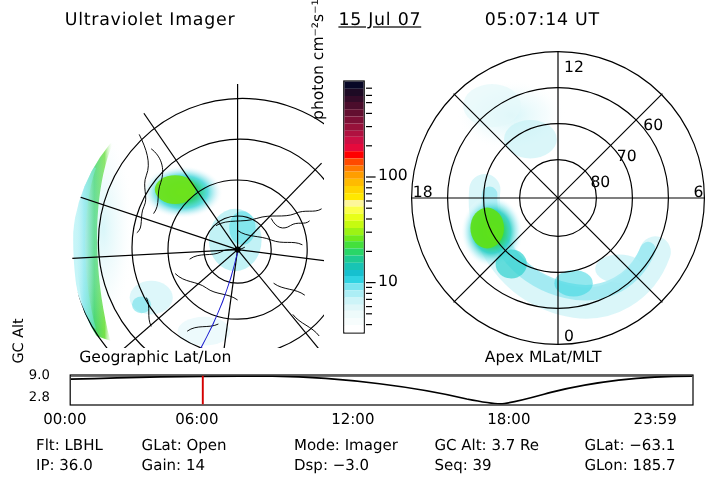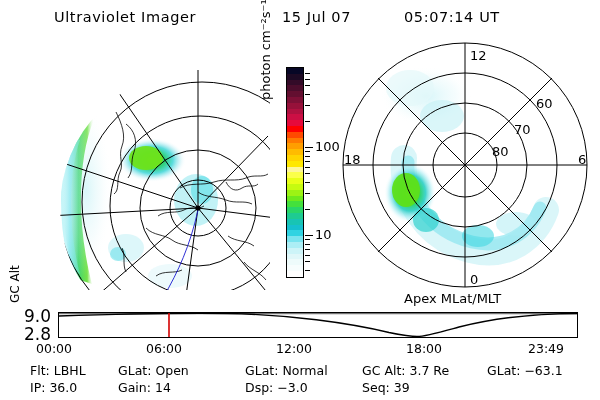--- a/index.html
+++ b/index.html
@@ -5,21 +5,21 @@
   html,body{margin:0;padding:0;background:#ffffff;}
   body{width:600px;height:400px;overflow:hidden;
        font-family:"DejaVu Sans","Liberation Sans",sans-serif;color:#000;}
   #root{position:relative;width:600px;height:368px;}
   .abs{position:absolute;}
 
   
   #header{top:6px;left:0;width:600px;height:24px;}
   #header span{position:absolute;font-size:14.5px;letter-spacing:.6px;white-space:nowrap;}
   #hdr-title{left:54px;top:3px;}
-  #hdr-date{left:282px;top:3px;}
+  #hdr-date{left:282px;top:3px;text-decoration:underline;}
   #hdr-time{left:404px;top:3px;}
 
   
   .plotwrap{overflow:hidden;}
   svg{display:block;}
   .gl{fill:none;stroke:#000;stroke-width:1;}
   .coast{fill:none;stroke:#000;stroke-width:.8;}
   .termin{fill:none;stroke:#1a1ad0;stroke-width:.9;}
   .lbl{font-size:13px;fill:#000;font-family:"DejaVu Sans","Liberation Sans",sans-serif;}
 
@@ -39,21 +39,21 @@
   .panel-cap{font-size:13px;white-space:nowrap;}
   #cap-left{left:66px;top:291px;}
   #cap-right{left:404px;top:291px;}
 
   
   #gcalt-box{left:58px;top:312px;width:520px;height:26px;
              border:1px solid #000;box-sizing:border-box;}
   #gcalt-svg{width:518px;height:24px;}
   #gcalt-ylabel{left:8px;top:303px;width:14px;font-size:12px;
       white-space:nowrap;transform:rotate(-90deg);transform-origin:left top;}
-  .gcalt-tick{position:absolute;font-size:17px;white-space:nowrap;}
+  .gcalt-tick{position:absolute;font-size:11px;white-space:nowrap;}
   #gcalt-t1{left:24px;top:306px;}
   #gcalt-t2{left:24px;top:324px;}
   .xtick{position:absolute;top:341px;font-size:12.5px;white-space:nowrap;}
 
   
   #status{left:0;top:363px;width:600px;height:36px;}
   #status .cell{position:absolute;font-size:12.5px;white-space:nowrap;}
   .r1{top:0;} .r2{top:17px;}
   .c1{left:30px;} .c2{left:118px;} .c3{left:245px;} .c4{left:362px;} .c5{left:487px;}
 </style>
@@ -255,51 +255,53 @@
       <text class="lbl" x="248" y="126">6</text>
       <text class="lbl" x="140" y="246">0</text>
       <text class="lbl" x="14" y="126">18</text>
 
       <text class="lbl" x="206" y="70">60</text>
       <text class="lbl" x="184" y="96">70</text>
       <text class="lbl" x="162" y="118">80</text>
     </svg>
   </div>
 
+  <div class="abs panel-cap" id="cap-left">Geographic Lat/Lon</div>
   <div class="abs panel-cap" id="cap-right">Apex MLat/MLT</div>
 
   <div class="abs" id="gcalt-ylabel">GC Alt</div>
   <div class="abs gcalt-tick" id="gcalt-t1">9.0</div>
   <div class="abs gcalt-tick" id="gcalt-t2">2.8</div>
 
   <div class="abs" id="gcalt-box">
     <svg id="gcalt-svg" viewBox="0 0 518 24" preserveAspectRatio="none">
       <path d="M0 3 C60 1 120 0 168 0.5 C230 1.5 290 10 330 19.5 C345 22.5 352 23.5 358 23.5
                C366 23.5 378 20 400 14 C440 4 480 0.5 518 0.5" fill="none" stroke="#000" stroke-width="1.4"></path>
       <path d="M0 0.6 L518 0.6" stroke="#000" stroke-width="1.1" fill="none" opacity=".55"></path>
       <line x1="110" y1="0" x2="110" y2="24" stroke="#d40000" stroke-width="1.6"></line>
     </svg>
   </div>
 
   <div class="xtick" style="left:36px;">00:00</div>
   <div class="xtick" style="left:146px;">06:00</div>
   <div class="xtick" style="left:276px;">12:00</div>
   <div class="xtick" style="left:406px;">18:00</div>
-  <div class="xtick" style="left:528px;">23:49</div>
+  <div class="xtick" style="left:528px;">23:59</div>
 
   <div class="abs" id="status">
     <div class="cell r1 c1">Flt: LBHL</div>
     <div class="cell r2 c1">IP: 36.0</div>
     <div class="cell r1 c2">GLat: Open</div>
     <div class="cell r2 c2">Gain: 14</div>
-    <div class="cell r1 c3">GLat: Normal</div>
+    <div class="cell r1 c3">Mode: Imager</div>
     <div class="cell r2 c3">Dsp:   −3.0</div>
     <div class="cell r1 c4">GC Alt: 3.7 Re</div>
     <div class="cell r2 c4">Seq: 39</div>
     <div class="cell r1 c5">GLat: −63.1</div>
+    <div class="cell r2 c5">GLon: 185.7</div>
   </div>
 
 <div class="cb-tick abs" style="top: 270px;"></div>
     <div class="cb-tick abs" style="top: 261px;"></div>
     <div class="cb-tick abs" style="top: 255px;"></div>
     <div class="cb-tick abs" style="top: 249px;"></div>
     <div class="cb-tick abs" style="top: 244px;"></div>
     <div class="cb-tick abs" style="top: 239px;"></div>
     <div class="cb-tick abs" style="top: 209px;"></div>
     <div class="cb-tick abs" style="top: 193px;"></div>

